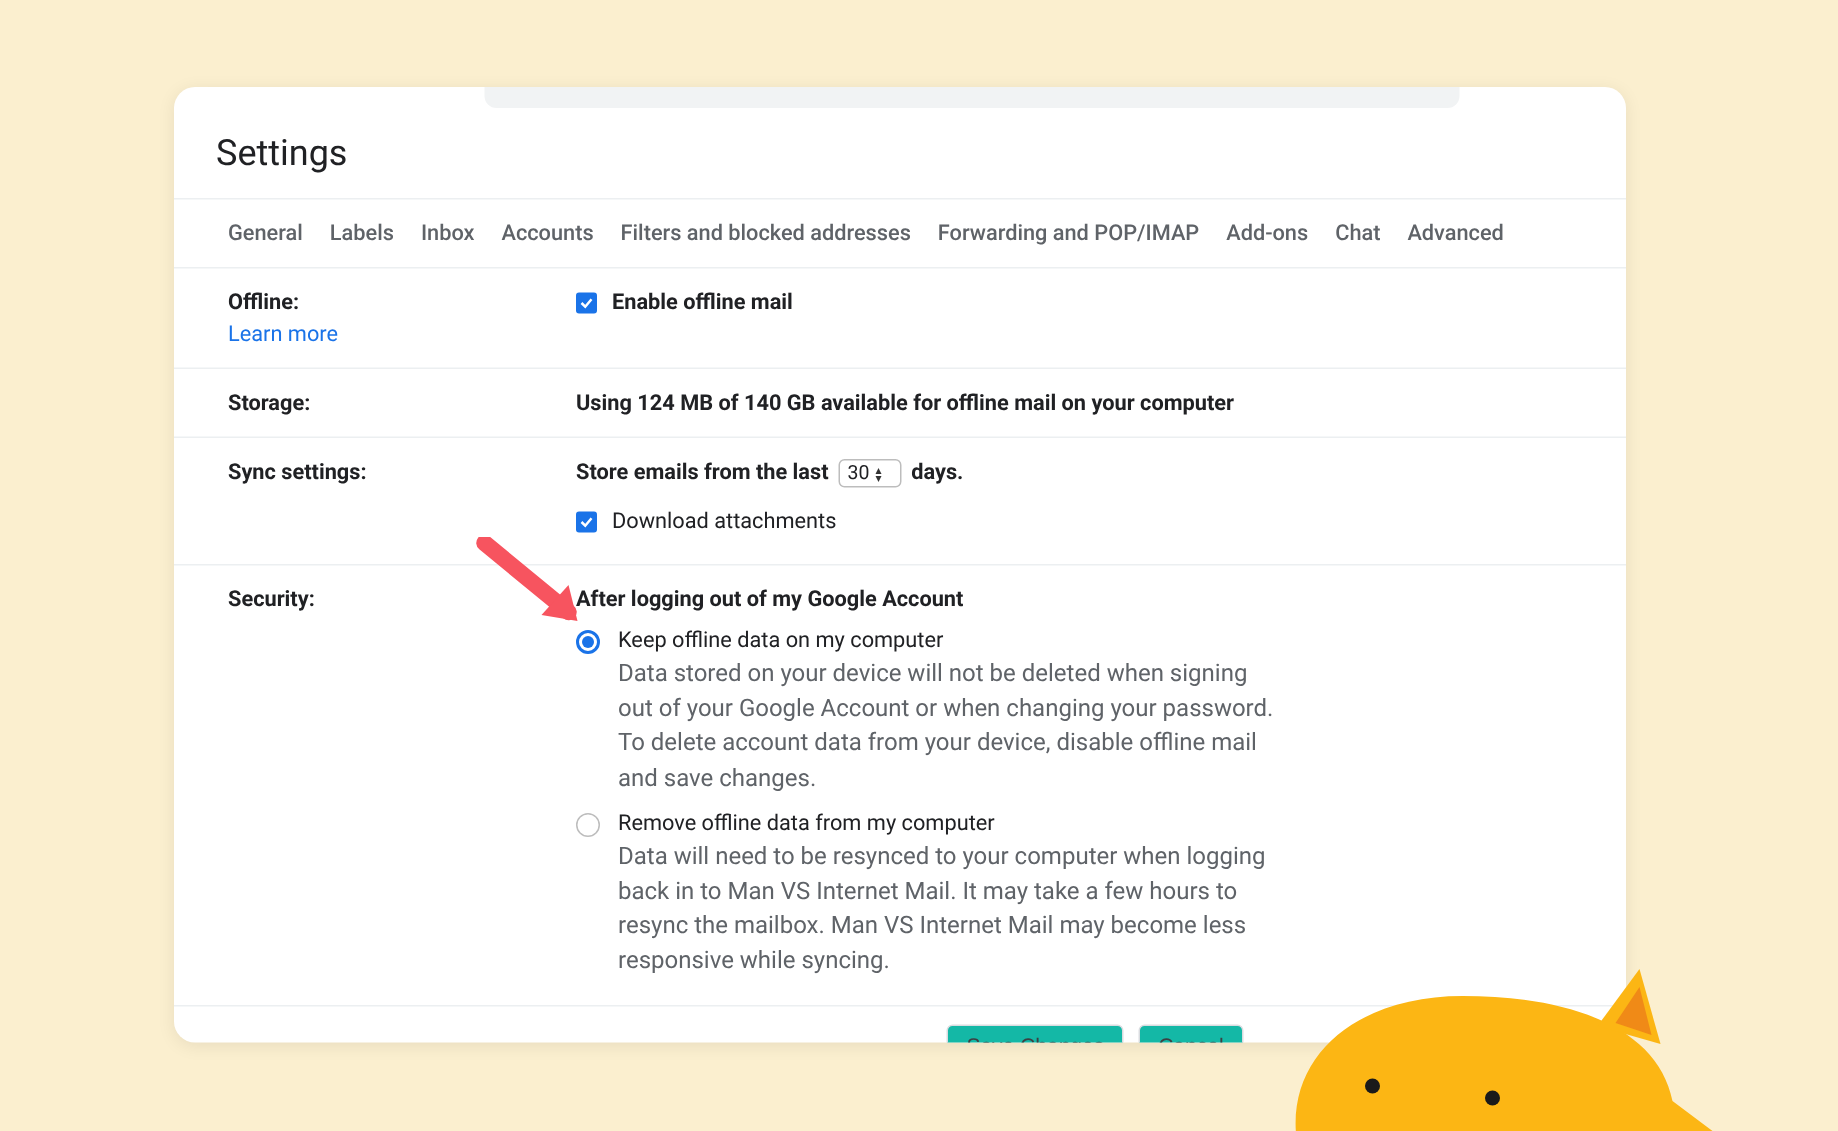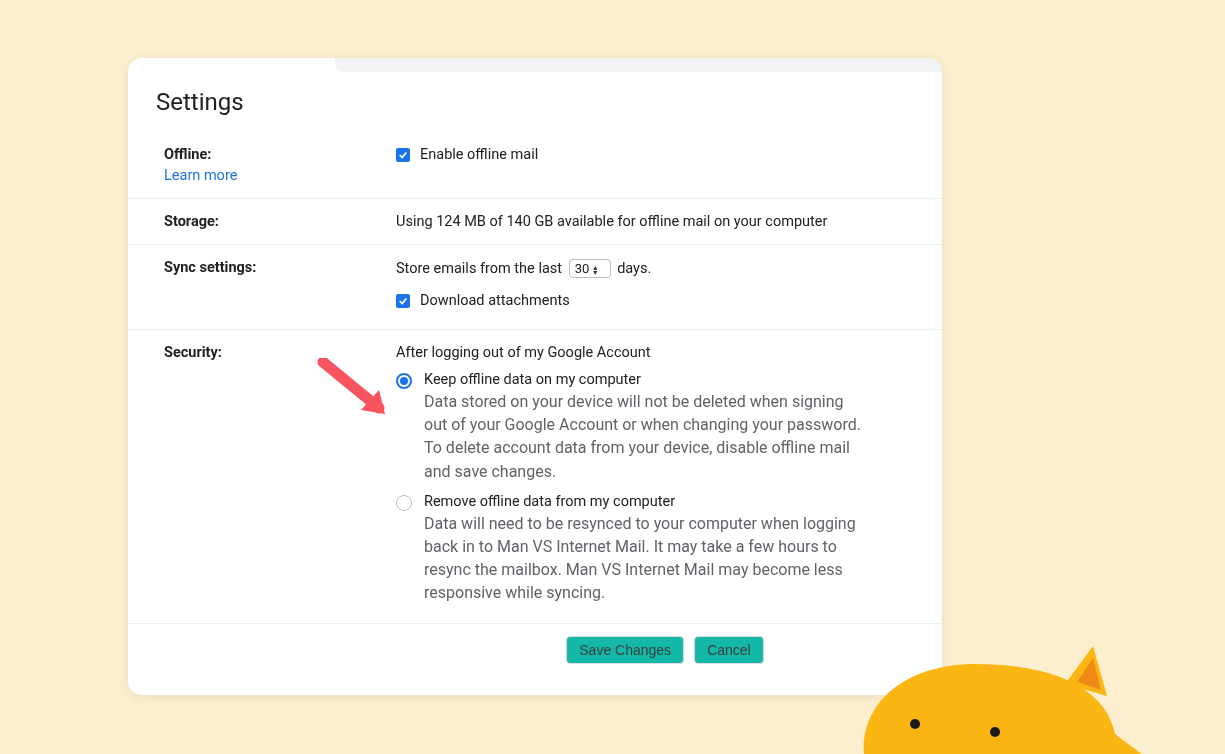--- a/index.html
+++ b/index.html
@@ -6,23 +6,23 @@
   body {
     background: #fbefcf;
     font-family: -apple-system, BlinkMacSystemFont, "Segoe UI", Roboto, Arial, sans-serif;
     width: 1225px;
     height: 754px;
     overflow: hidden;
     position: relative;
   }
   .window {
     position: absolute;
-    left: 128px;
+    left: 116px;
     top: 58px;
-    width: 814px;
+    width: 968px;
     height: 637px;
     background: #fff;
     border-radius: 14px;
     box-shadow: 0 2px 12px rgba(0,0,0,0.08);
     overflow: hidden;
   }
   .topbar {
     height: 20px;
     position: relative;
   }
@@ -75,21 +75,21 @@
     text-decoration: none;
     font-weight: 400;
     margin-top: 4px;
   }
   .value-col {
     flex: 1;
     font-size: 14.5px;
     color: #202124;
     padding-right: 24px;
   }
-  .bold { font-weight: 400; }
+  .bold { font-weight: 700; }
   .checkbox-row {
     display: flex;
     align-items: center;
     gap: 10px;
     margin-bottom: 6px;
   }
   .checkbox {
     width: 14px;
     height: 14px;
     background: #1a73e8;
@@ -207,20 +207,31 @@
 </head>
 <body>
 
 <div class="window">
   <div class="topbar">
     <div class="searchbar"></div>
   </div>
 
   <h1 class="page-title">Settings</h1>
 
+  <div class="tabs">
+    <span>General</span>
+    <span>Labels</span>
+    <span>Inbox</span>
+    <span>Accounts</span>
+    <span>Filters and blocked addresses</span>
+    <span>Forwarding and POP/IMAP</span>
+    <span>Add-ons</span>
+    <span>Chat</span>
+    <span>Advanced</span>
+  </div>
 
   <div class="content">
 
     <div class="row">
       <div class="label-col">
         <span>Offline:</span>
         <a href="#">Learn more</a>
       </div>
       <div class="value-col">
         <div class="checkbox-row">

